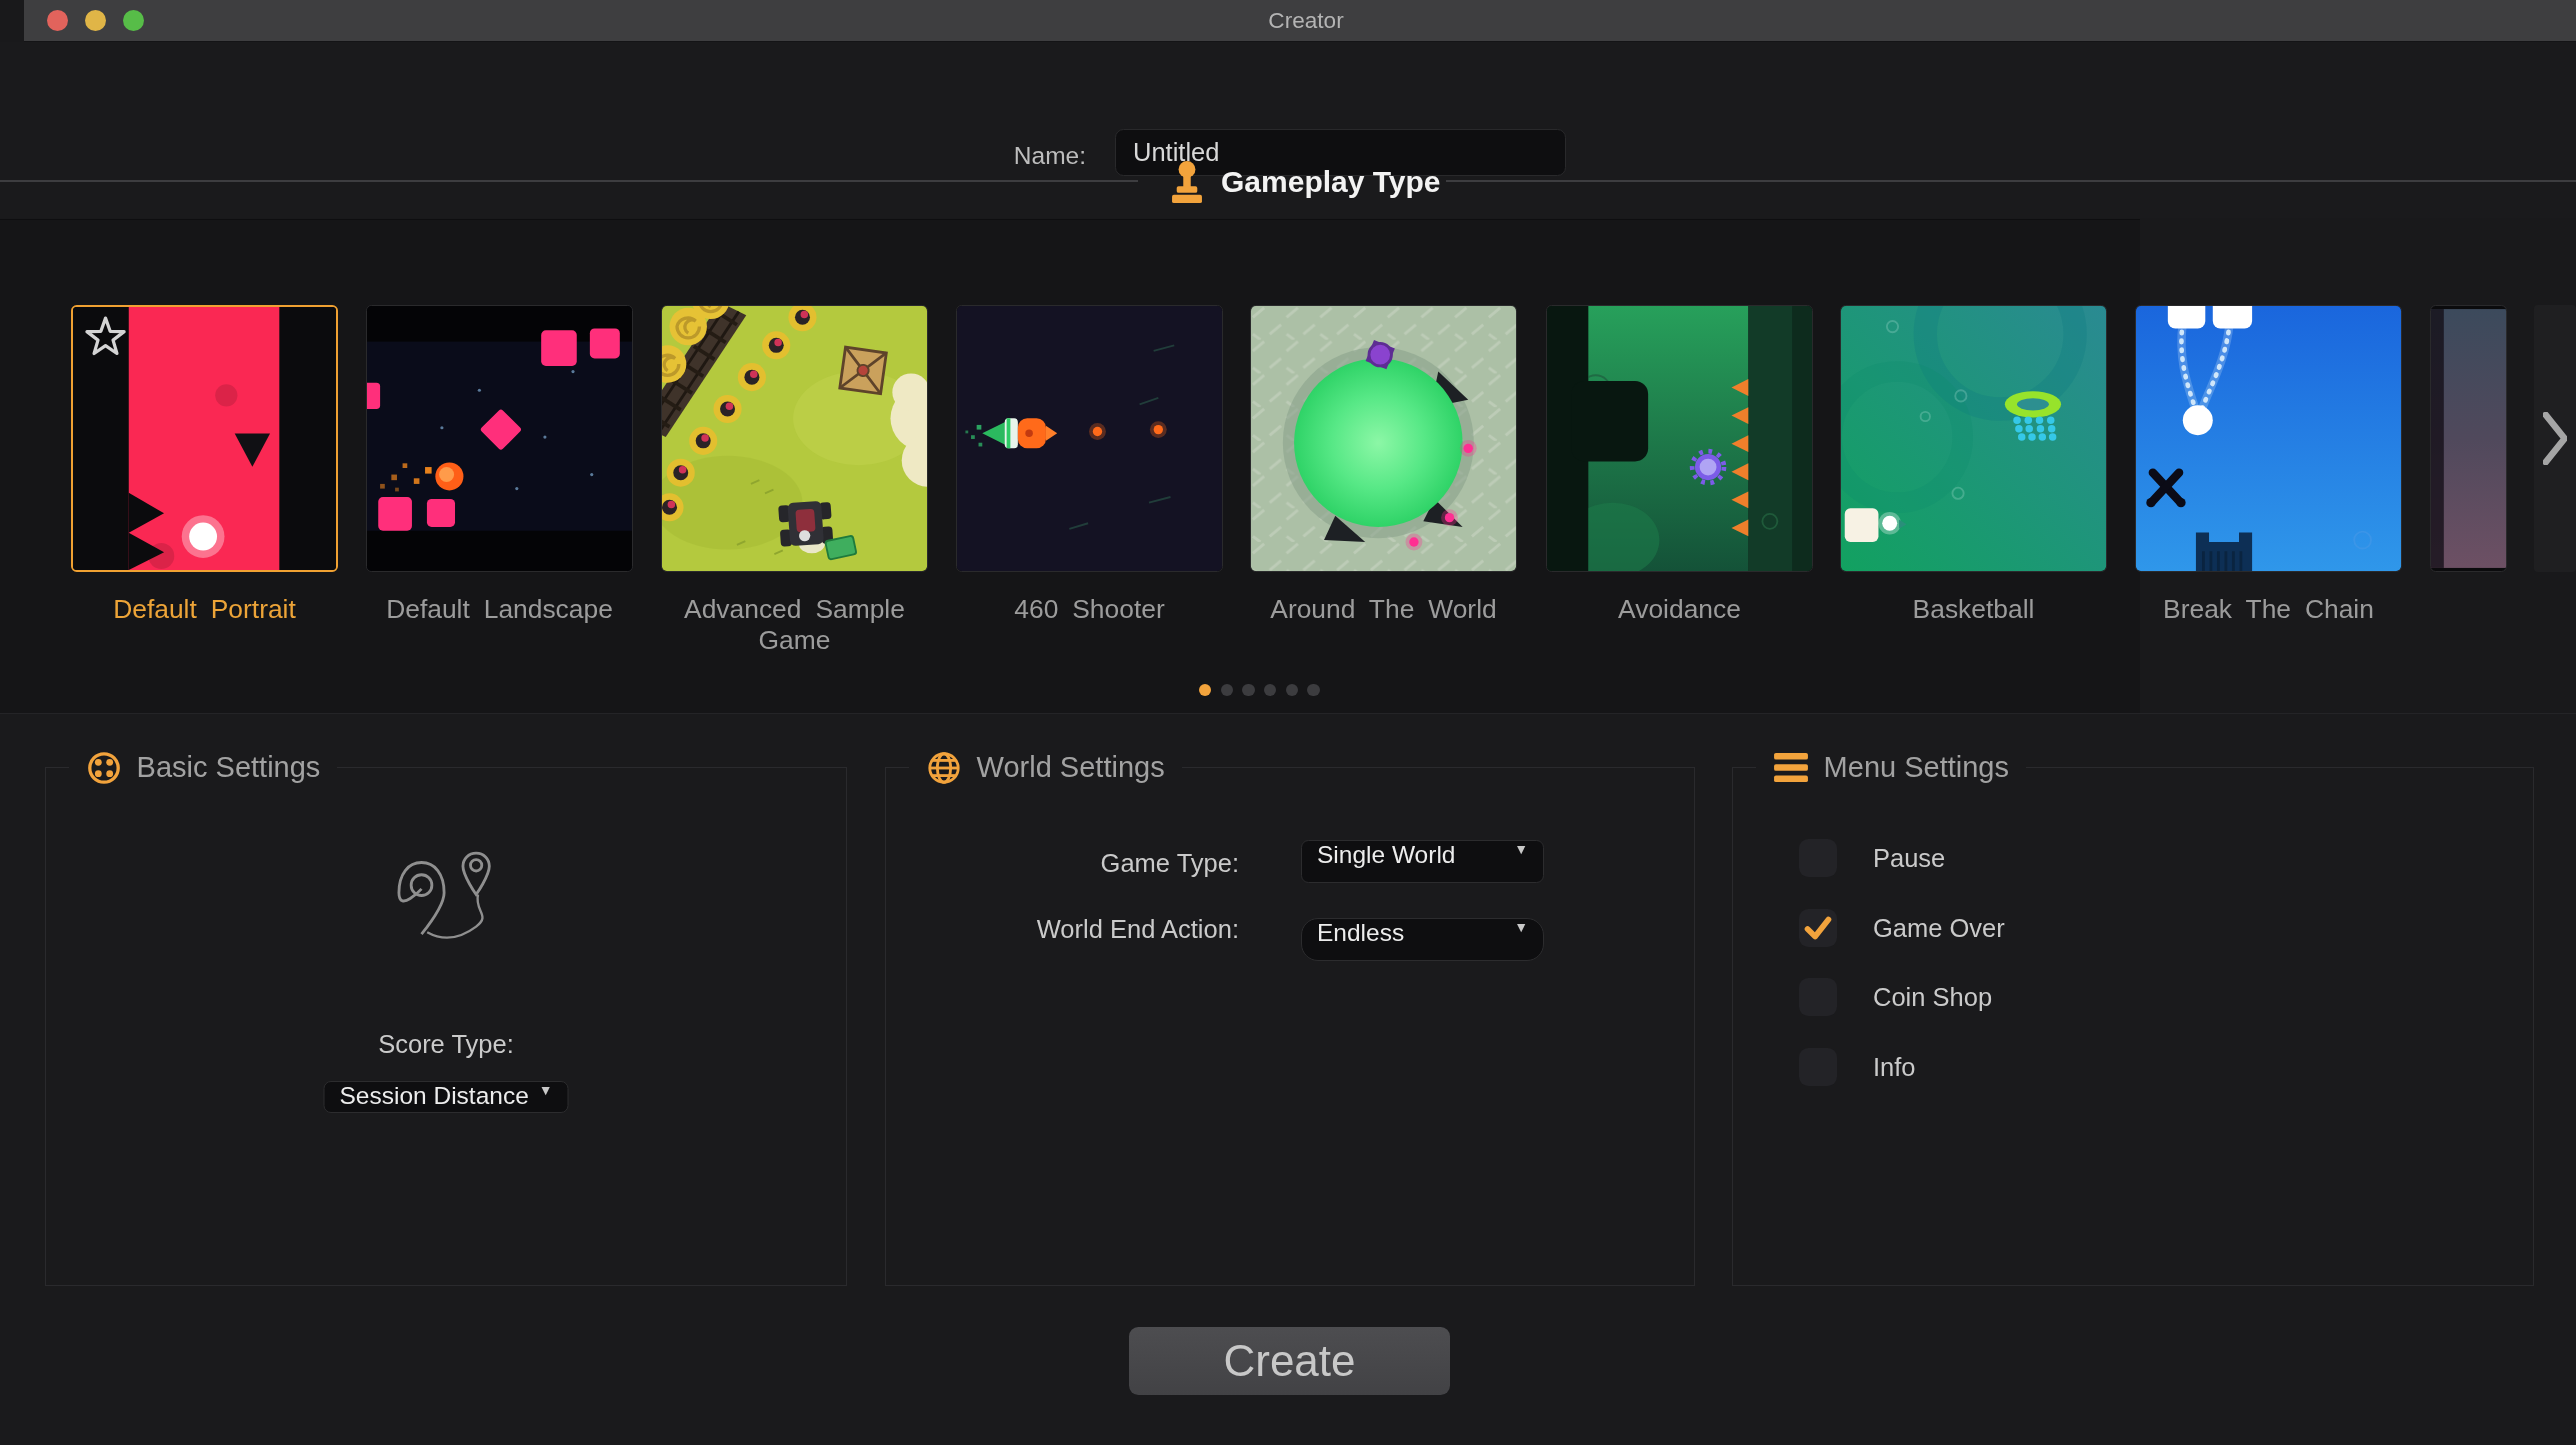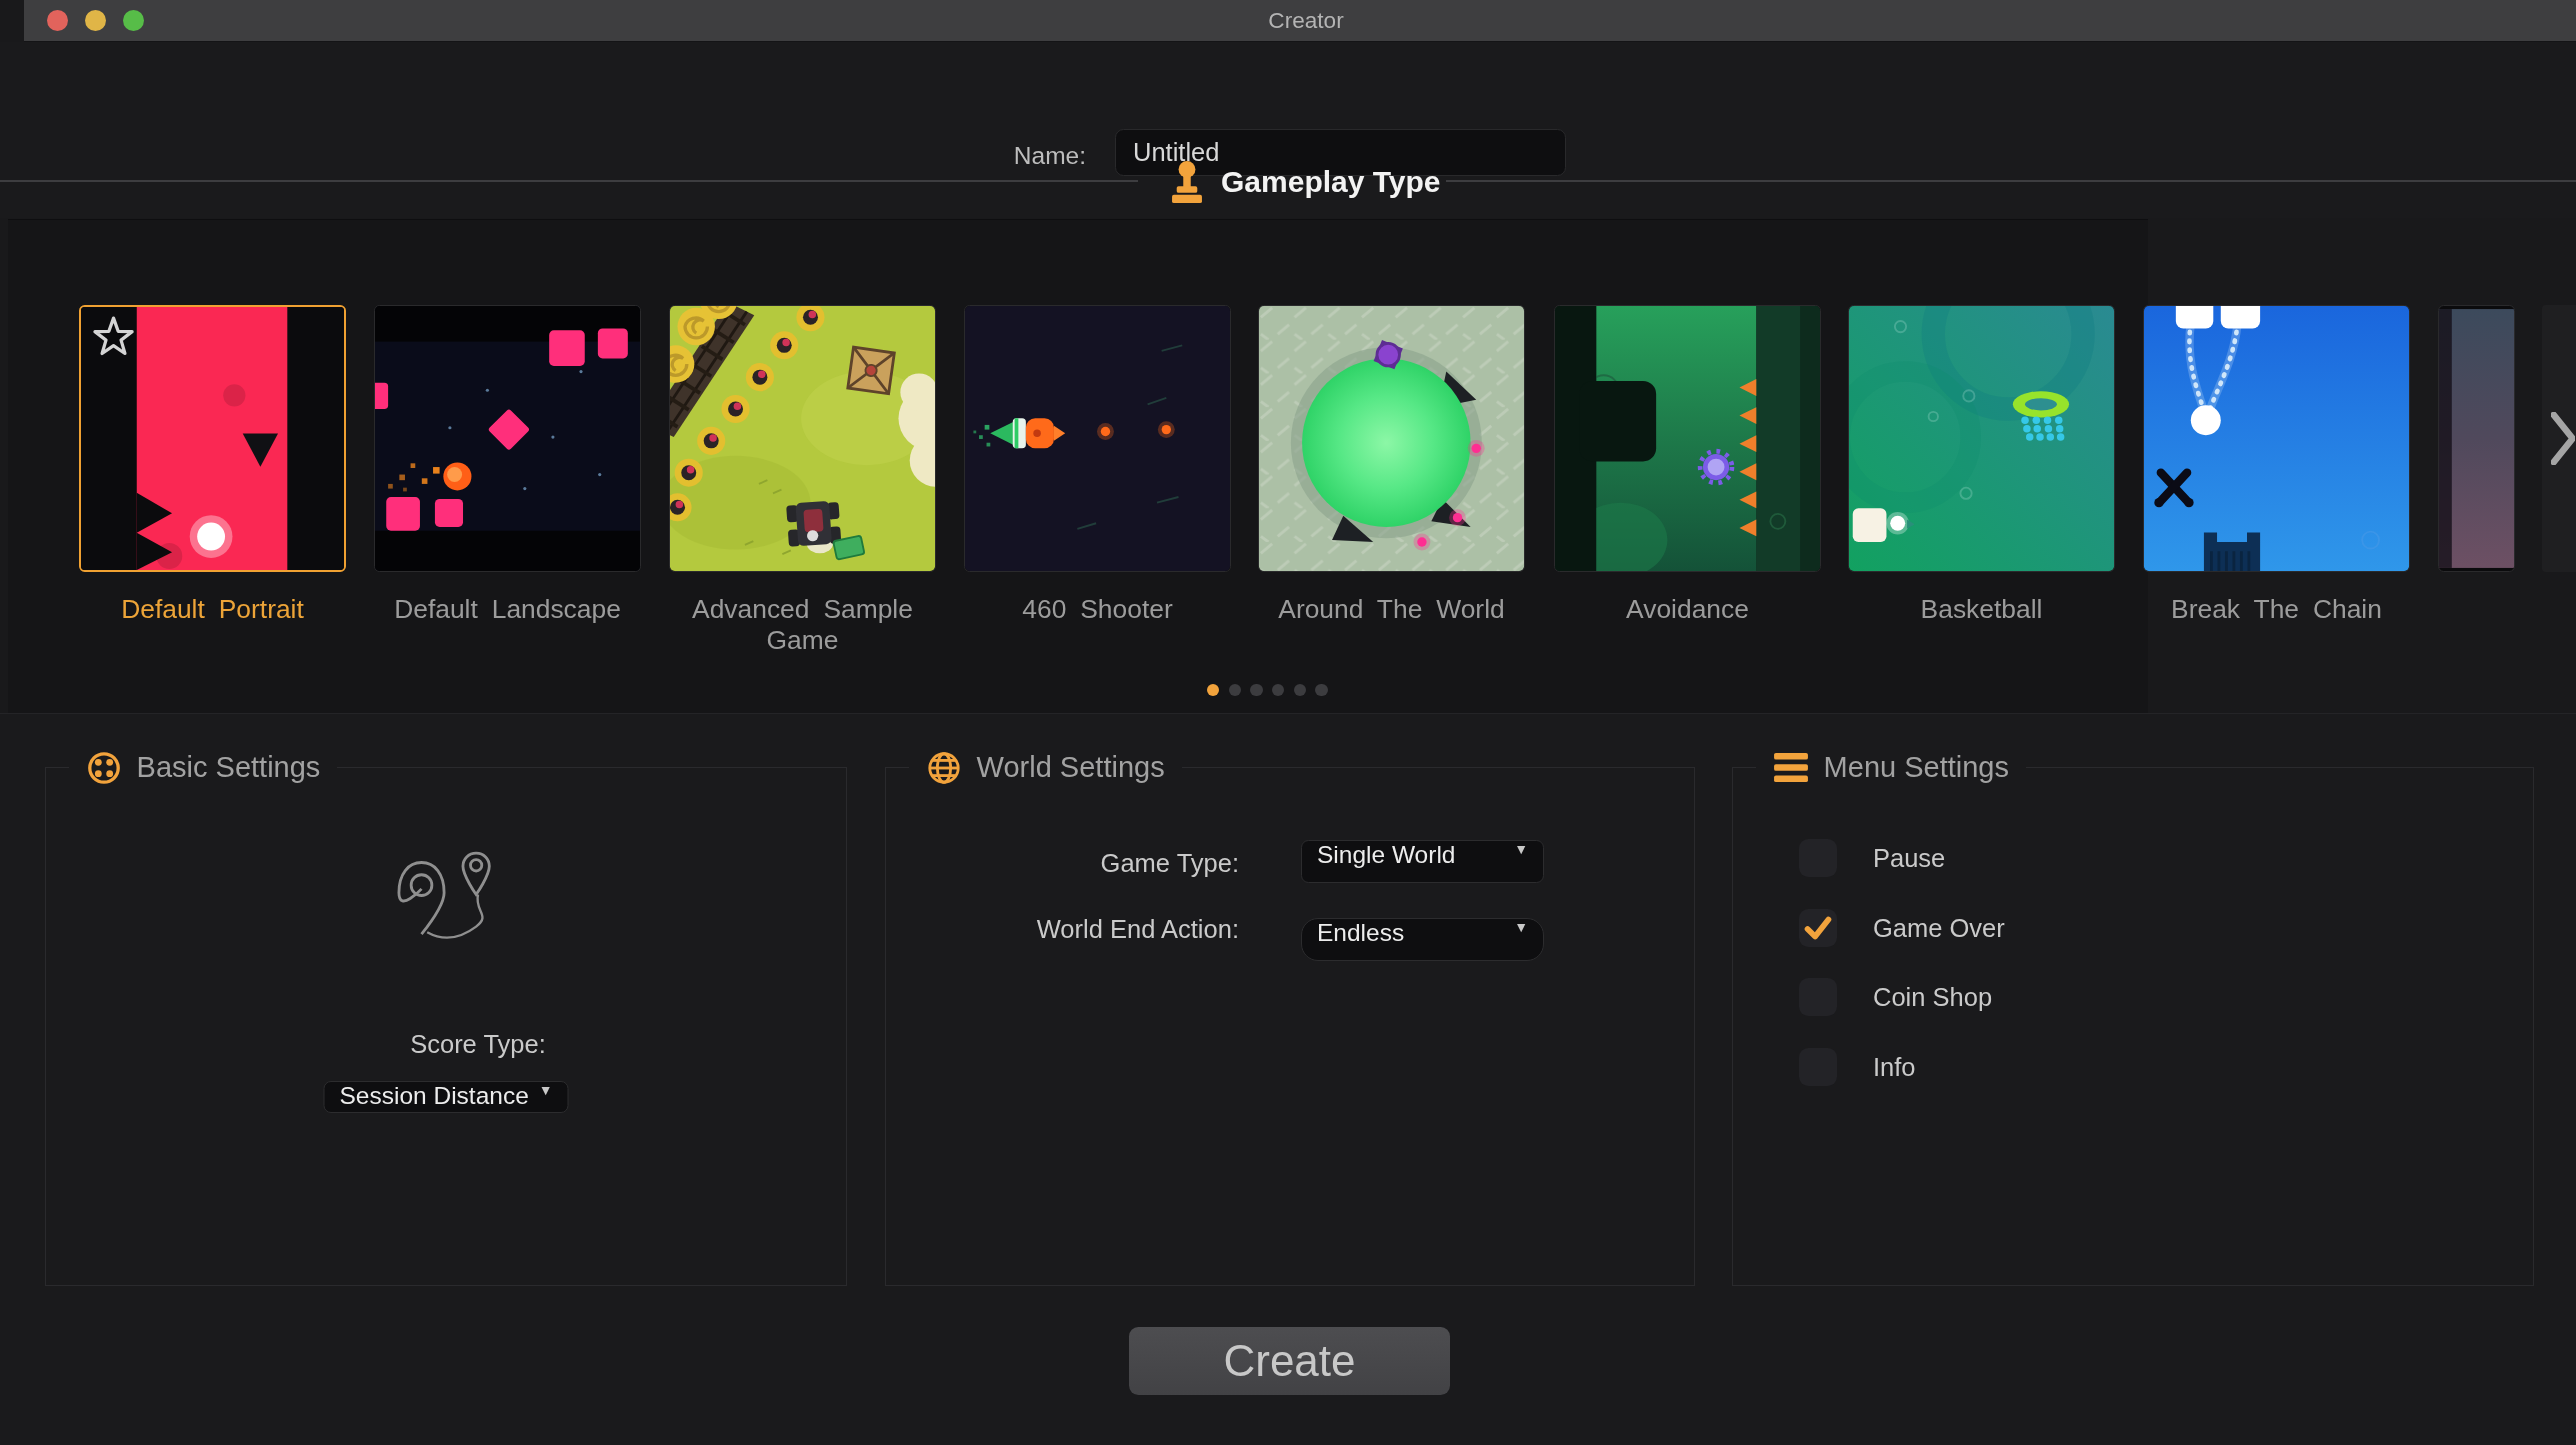--- a/index.html
+++ b/index.html
@@ -24,21 +24,21 @@
   .name-label { position:absolute; left:944px; top:100px; width:142px; text-align:right;
     font-size:24.5px; color:#bdbdbd; }
   .name-input { position:absolute; left:1115px; top:87px; width:451px; height:47px;
     background:#0e0e10; border:0.9px solid #29292b; border-radius:8.5px; color:#d8d8d8;
     font-size:25.5px; padding:0 17px; font-family:"Liberation Sans", sans-serif; outline:none; }
   .gp-line-left  { position:absolute; left:0; top:138px; width:1138px; height:1.9px; background:#3d3d40; }
   .gp-line-right { position:absolute; left:1446px; top:138px; width:1130px; height:1.9px; background:#3d3d40; }
   .gp-icon { position:absolute; left:1170px; top:119px; }
   .gp-title { position:absolute; left:1221px; top:123px; font-size:30px; font-weight:bold; color:#f3f3f3; }
   
-  .carousel-section { position:absolute; left:8px; top:219px; width:2140px; height:494px;
+  .carousel-section { position:absolute; left:0; top:219px; width:2140px; height:494px;
     background:#151517; border-top:1.9px solid #0e0e10; }
   .thumb-card { position:absolute; top:85px; width:267px; height:267px; border-radius:5.7px;
     overflow:hidden; border:0.9px solid #2a2a2c; background:#0b0b0d; }
   .thumb-card.selected { border:2.8px solid #f0a132; }
   .thumb-card svg { display:block; width:100%; height:100%; }
   .thumb-label { position:absolute; top:374px; width:267px; text-align:center; font-size:26.4px;
     color:#9c9c9c; word-spacing:6.6px; }
   .thumb-label.selected { color:#eda438; }
   .t1{left:71px} .t2{left:366px} .t3{left:661px} .t4{left:956px} .t5{left:1250px}
   .t6{left:1546px} .t7{left:1840px} .t8{left:2135px}
@@ -46,21 +46,21 @@
   .l1{left:71px} .l2{left:366px} .l3{left:661px} .l4{left:956px} .l5{left:1250px}
   .l6{left:1546px} .l7{left:1840px} .l8{left:2135px}
   .dots { position:absolute; left:1199px; top:464px; display:flex; gap:9.4px; }
   .dot { width:12.3px; height:12.3px; border-radius:50%; background:#3c3c3f; }
   .dot.active { background:#f2a33c; }
   .next-strip { position:absolute; left:2534px; top:85px; width:42px; height:267px;
     background:#1f1f21; border-radius:3.8px; display:flex; align-items:center; justify-content:center; }
   
   .settings-section { position:absolute; left:0; top:713px; width:2576px; height:732px;
     background:#1a1a1c; border-top:0.9px solid #242427; }
-  .panel { position:absolute; top:53px; height:519px; border:1.9px solid #2a2a2d;padding-left:32px; }
+  .panel { position:absolute; top:53px; height:519px; border:1.9px solid #2a2a2d; }
   .panel-basic { left:45px;  width:802px; }
   .panel-world { left:885px; width:810px; }
   .panel-menu  { left:1732px; width:802px; }
   .panel-legend { position:absolute; top:-23.6px; left:22.6px; background:#1a1a1c; display:flex;
     align-items:center; gap:15px; padding:0 17px; height:47px; }
   .panel-title { font-size:29px; color:#a2a2a2; white-space:nowrap; }
   .pin-icon { position:absolute; left:50%; top:81px; transform:translateX(-50%); }
   .score-label { position:absolute; top:262px; width:100%; text-align:center; font-size:25.5px; color:#cacaca; }
   .dropdown { background:#0e0e10; border:0.9px solid #2c2c2e; border-radius:7.5px; display:flex;
     align-items:flex-start; justify-content:space-between; padding:0 15px; color:#ededed;

